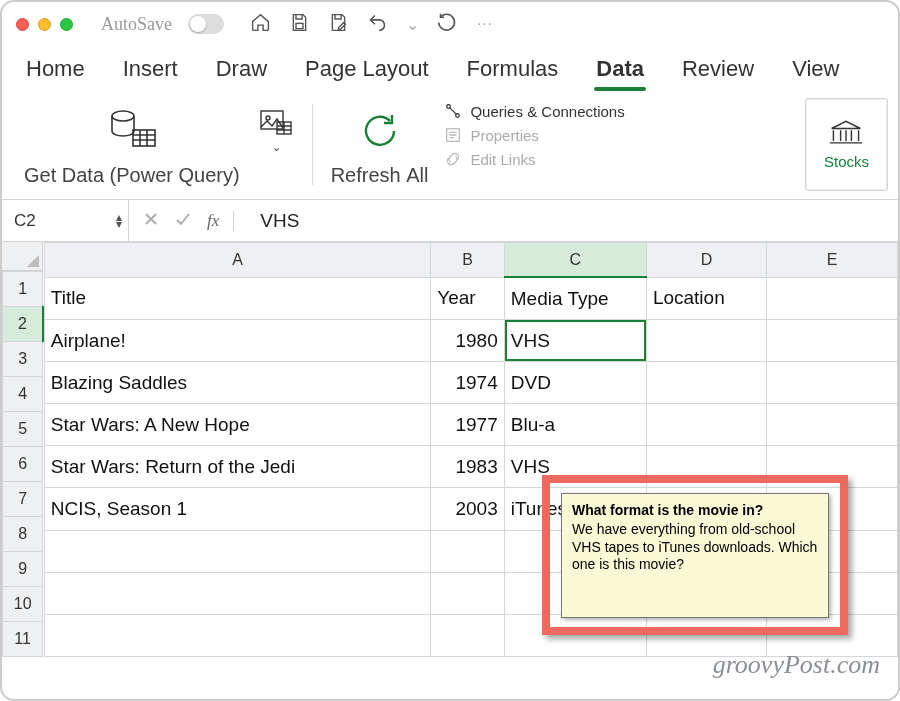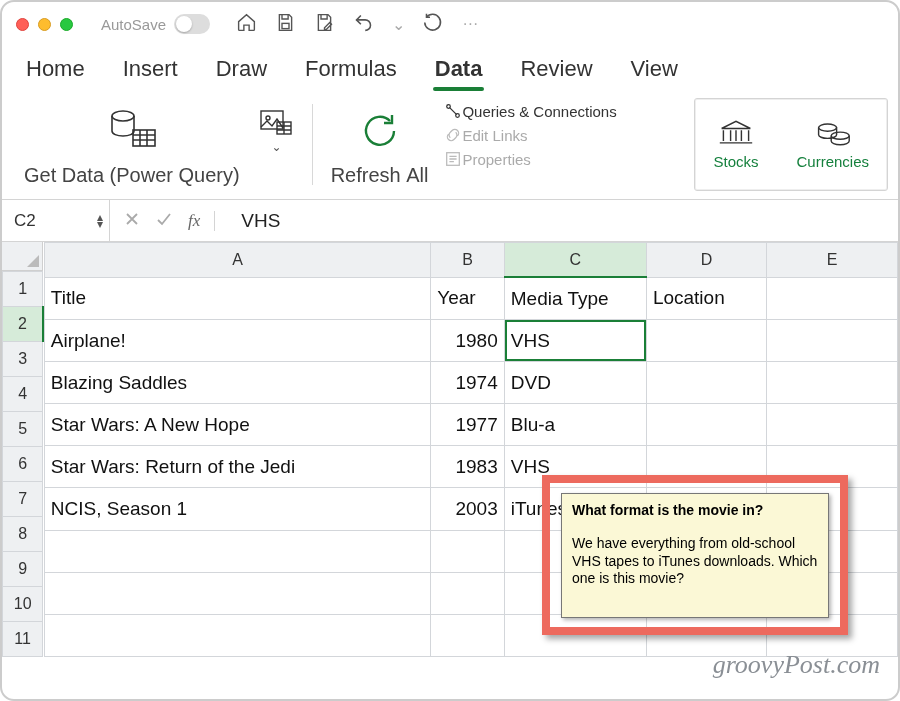--- a/index.html
+++ b/index.html
@@ -19,21 +19,21 @@
     display: flex;
     align-items: center;
     padding: 0 14px;
     gap: 8px;
   }
   .traffic-lights { display: flex; gap: 9px; margin-right: 20px; }
   .tl { width: 13px; height: 13px; border-radius: 50%; }
   .tl.close { background: #ff5f57; border:1px solid #e0443e;}
   .tl.min { background: #febc2e; border:1px solid #d89c22;}
   .tl.max { background: #28c840; border:1px solid #1aab29;}
-  .autosave-wrap { display:flex; align-items:center; gap:8px; color:#999; font-size:15px; font-weight:500; margin-right:18px;}
+  .autosave-wrap { display:flex; align-items:center; gap:16px; color:#999; font-size:18px; font-weight:500; margin-right:18px;font-family:Liberation Serif, serif;}
   .switch {
     width: 36px; height: 20px; border-radius: 10px;
     background: #ddd; position: relative;
   }
   .switch::after {
     content:""; position:absolute; left:2px; top:2px;
     width:16px; height:16px; border-radius:50%; background:#fff;
     box-shadow:0 1px 2px rgba(0,0,0,0.25);
   }
   .qat { display:flex; align-items:center; gap:18px; color:#555; }
@@ -47,34 +47,34 @@
     content:""; position:absolute; left:0; right:0; bottom:-5px; height:4px;
     background:#1a7f37; border-radius:2px;
   }
   
   .ribbon { display:flex; align-items:stretch; border-bottom:1px solid #d4d4d4; padding:4px 10px 8px 12px;}
   .group { display:flex; flex-direction:column; align-items:center; justify-content:flex-start; padding:4px 10px; gap:4px;}
   .group .icon-stack { height:58px; display:flex; align-items:center; justify-content:center; }
   .group-label { font-size:20px; color:#444; text-align:center; line-height:1.15; }
   .vsep { width:1px; background:#d8d8d8; margin:6px 8px;}
   .inline-list { display:flex; flex-direction:column; gap:6px; padding:4px 6px; }
-  .inline-item { display:flex; align-items:center; font-size:15px; color:#333; }
+  .inline-item { display:flex; align-items:center; gap:8px; font-size:15px; color:#333; }
   .inline-item.dim { color:#aaa; }
   .inline-item svg { width:18px; height:18px; }
   .datatypes {
     margin-left:auto; border:1px solid #d4d4d4; border-radius:3px;
     display:flex; align-items:center; padding:6px 18px; gap:38px;
     box-shadow: inset 0 0 0 1px #eee;
   }
   .dtype { display:flex; flex-direction:column; align-items:center; gap:6px; font-size:15px; color:#15803d;}
   .dtype svg { width:36px; height:28px; stroke:#333; }
   
   .fbar-row { display:flex; align-items:center; border-bottom:1px solid #d4d4d4; height:42px;}
   .namebox {
-    width:108px; height:42px; border-right:1px solid #d4d4d4;
+    width:127px; height:42px; border-right:1px solid #d4d4d4;
     display:flex; align-items:center; justify-content:space-between;
     padding:0 6px 0 12px; font-size:17px; color:#333;
   }
   .stepper { display:flex; flex-direction:column; line-height:0.55; font-size:12px; color:#555;}
   .fbar-controls { display:flex; align-items:center; gap:16px; padding:0 14px; color:#888;}
   .fbar-controls svg{width:16px;height:16px;}
   .fx { font-style:italic; font-family: "Times New Roman", serif; font-size:17px; color:#666; border-right:1px solid #d4d4d4; padding-right:14px;}
   .formula-input { flex:1; padding:0 12px; font-size:19px; color:#222;}
   
   .sheet { position:relative; display:flex;}
@@ -110,21 +110,21 @@
   
   .comment-highlight {
     position:absolute; border:8px solid #ed6a5e; box-shadow:4px 4px 6px rgba(0,0,0,0.35);
     left:540px; top:473px; width:306px; height:160px; z-index:5;
   }
   .comment-box {
     position:absolute; left:11px; top:10px; right:11px; bottom:9px;
     background:#fbf8d6; border:1px solid #777; padding:8px 10px;
     font-family: Tahoma, Arial, sans-serif; box-shadow:2px 2px 4px rgba(0,0,0,0.3);
   }
-  .comment-box .ct{font-weight:700; font-size:14px; margin-bottom:17px;}
+  .comment-box .ct{font-weight:700; font-size:14px; margin-bottom:3px;}
   .comment-box .cb{font-size:14px; line-height:1.25;}
   
   .watermark{
     position:absolute; right:18px; bottom:19px; font-family:Georgia, "Times New Roman", serif;
     font-style:italic; font-size:26px; color:#8a8f95; z-index:9;
   }
 </style>
 </head>
 <body>
 
@@ -162,20 +162,21 @@
           <path d="M4 2v4h4"></path>
         </svg></span>
     <span class="sep">···</span>
   </div>
 </div>
 
 <div class="tabs">
   <div class="tab">Home</div>
   <div class="tab">Insert</div>
   <div class="tab">Draw</div>
+  <div class="tab">Page Layout</div>
   <div class="tab">Formulas</div>
   <div class="tab active">Data</div>
   <div class="tab">Review</div>
   <div class="tab">View</div>
 </div>
 
 <div class="ribbon">
   <div class="group">
     <div class="icon-stack">
       <svg width="54" height="46" viewBox="0 0 54 46" fill="none" stroke="#333" stroke-width="1.6">
@@ -215,48 +216,39 @@
     <div class="inline-item">
       <svg viewBox="0 0 20 20" fill="none" stroke="#333" stroke-width="1.4">
           <circle cx="5" cy="5" r="2"></circle>
           <circle cx="15" cy="15" r="2"></circle>
           <path d="M6 6l8 8"></path>
         </svg>
       <span>Queries &amp; Connections</span>
     </div>
     <div class="inline-item dim">
       <svg viewBox="0 0 20 20" fill="none" stroke="#bbb" stroke-width="1.4">
-          <path d="M7 13a4 4 0 0 1 0-6l2-2a4 4 0 0 1 6 6M13 7a4 4 0 0 1 0 6l-2 2a4 4 0 0 1-6-6"></path>
-        </svg>
-      <span>Edit Links</span>
-    </div>
-    <div class="inline-item dim">
-      <svg viewBox="0 0 20 20" fill="none" stroke="#bbb" stroke-width="1.4">
           <rect x="3" y="3" width="14" height="14"></rect>
           <path d="M6 7h8M6 10h8M6 13h5"></path>
         </svg>
       <span>Properties</span>
+    </div>
+    <div class="inline-item dim">
+      <svg viewBox="0 0 20 20" fill="none" stroke="#bbb" stroke-width="1.4">
+          <path d="M7 13a4 4 0 0 1 0-6l2-2a4 4 0 0 1 6 6M13 7a4 4 0 0 1 0 6l-2 2a4 4 0 0 1-6-6"></path>
+        </svg>
+      <span>Edit Links</span>
     </div>
   </div>
 
   <div class="datatypes">
     <div class="dtype">
       <svg viewBox="0 0 40 30" fill="none" stroke-width="1.6">
         <path d="M4 10 20 2l16 8M4 10h32M6 12v12M14 12v12M20 12v12M26 12v12M34 12v12M2 26h36"></path>
       </svg>
       <span>Stocks</span>
-    </div>
-    <div class="dtype">
-      <svg viewBox="0 0 40 30" fill="none" stroke-width="1.6">
-        <ellipse cx="14" cy="9" rx="10" ry="4"></ellipse>
-          <path d="M4 9v8c0 2 4 4 10 4s10-2 10-4V9"></path>
-        <ellipse cx="28" cy="18" rx="10" ry="4"></ellipse>
-          <path d="M18 18v6c0 2 4 4 10 4s10-2 10-4v-6"></path>
-      </svg>
-      <span>Currencies</span>
     </div>
   </div>
 </div>
 
 <div class="fbar-row">
   <div class="namebox">
     <span>C2</span>
     <div class="stepper">
         <span>▴</span>
         <span>▾</span>

